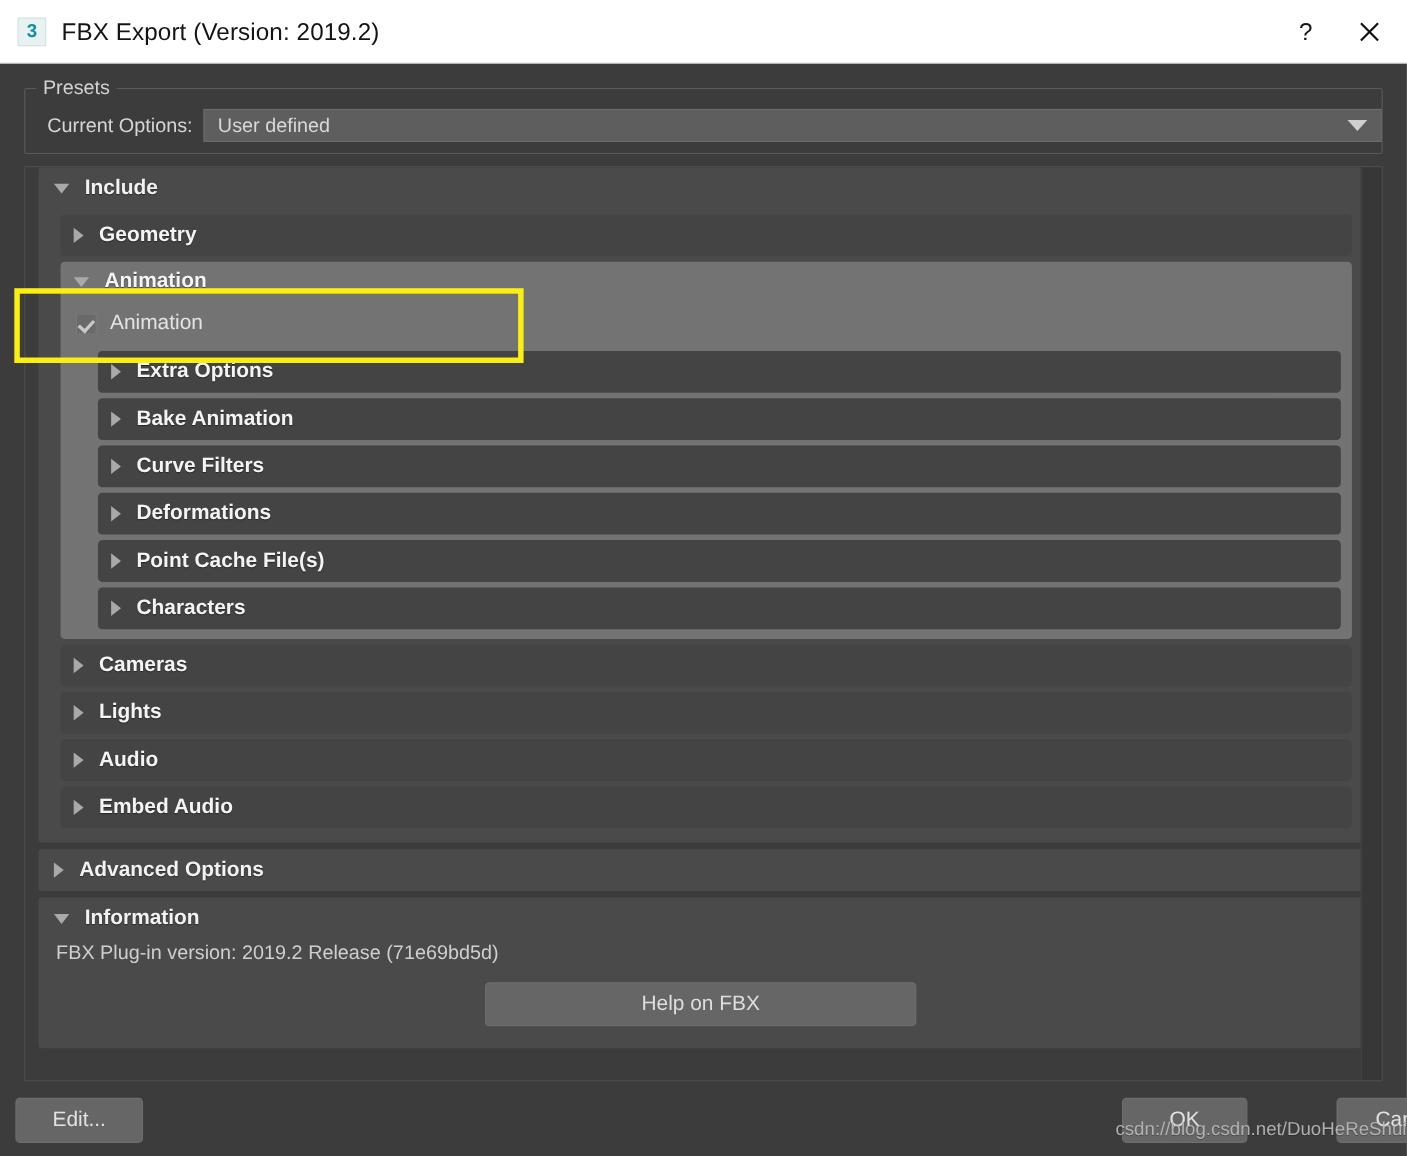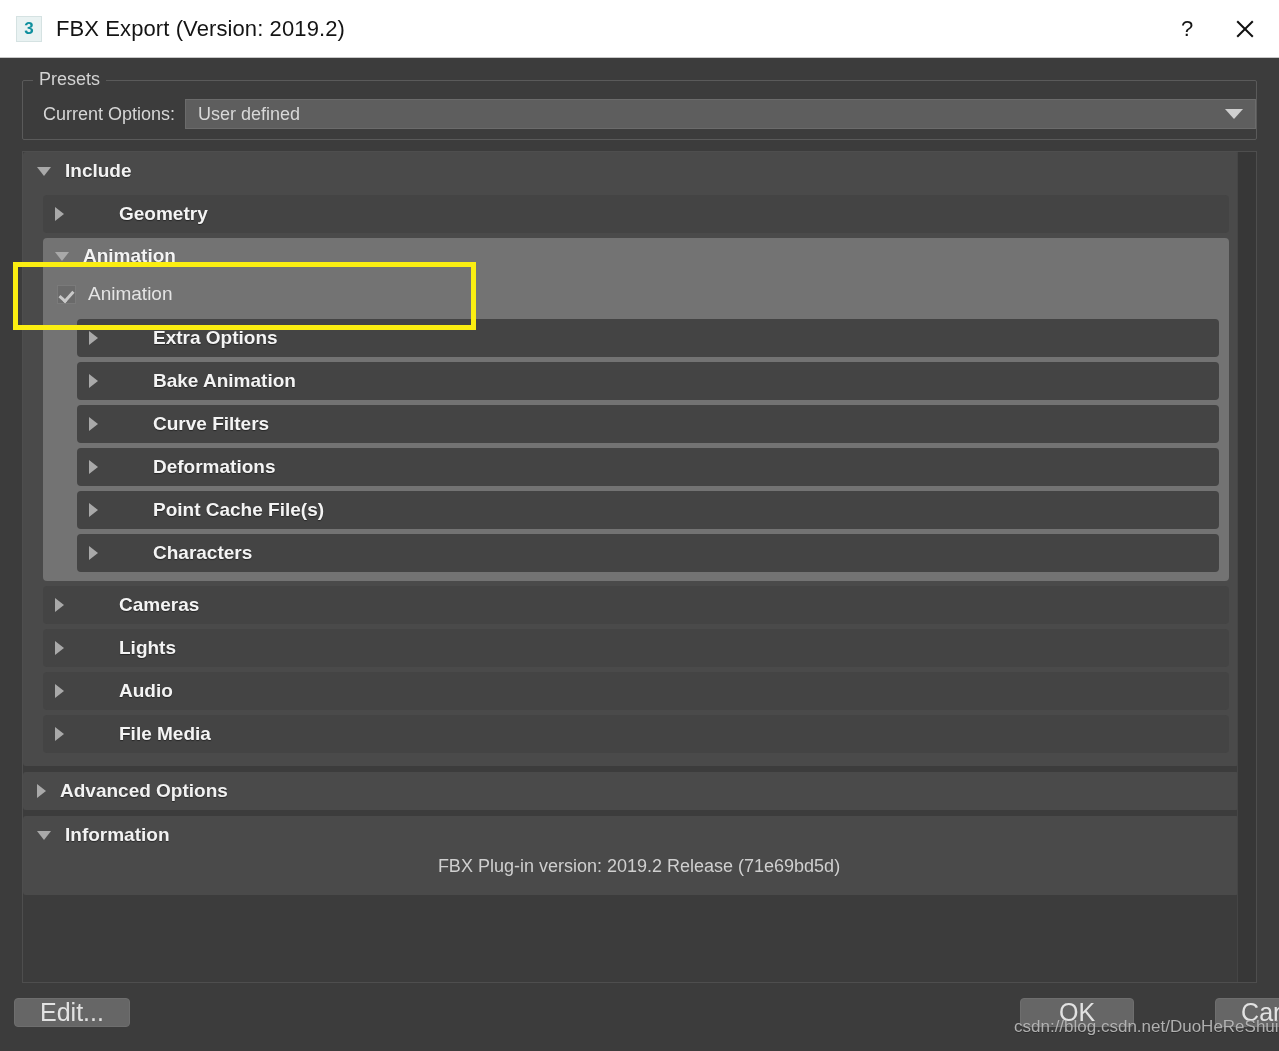--- a/index.html
+++ b/index.html
@@ -164,23 +164,22 @@
     width: 19px; height: 100%;
     background: #373737;
     border-left: 1px solid #454545;
     box-sizing: border-box;
   }
 
   
   .panel {
     background: #4a4a4a;
     border-radius: 3px;
-    margin: 0 0 6px 0;
+    margin: 0 0 6px 12px;
     padding: 0 0 8px 0;
-    text-align: center;
   }
   .panel.flat { padding-bottom: 0; }
 
   .grp-header {
     display: flex;
     align-items: center;
     height: 38px;
     padding-left: 14px;
     cursor: default;
     user-select: none;
@@ -210,21 +209,20 @@
 
   .row {
     background: #444444;
     border-radius: 4px;
     height: 38px;
     display: flex;
     align-items: center;
     margin: 5px 10px 5px 20px;
     padding-left: 12px;
     user-select: none;
-    gap: 41px;
   }
   .row .rtitle {
     color: #f4f4f4;
     font-size: 19px;
     font-weight: bold;
     margin-left: 14px;
     text-shadow: 0 1px 1px rgba(0,0,0,.45);
   }
   .row.deep { margin-left: 34px; }
 
@@ -304,27 +302,27 @@
 
   
   .bottom-bar {
     position: absolute;
     left: 0; top: 926px;
     width: 1279px;
     height: 67px;
   }
   .btn {
     position: absolute;
-    height: 29px;
+    height: 41px;
     background: #666666;
     border: 1px solid #6e6e6e;
     border-radius: 4px;
     box-sizing: border-box;
     color: #e2e2e2;
-    font-size: 25px;
+    font-size: 19px;
     display: flex;
     align-items: center;
     justify-content: center;
     cursor: default;
   }
   .btn-edit   { left: 14px;  top: 14px; width: 116px; }
   .btn-ok     { left: 1020px; top: 14px; width: 114px; }
   .btn-cancel { left: 1215px; top: 14px; width: 130px; }
 
   
@@ -435,37 +433,40 @@
         <div class="row">
           <span class="tri right"></span>
           <span class="rtitle">Lights</span>
         </div>
         <div class="row">
           <span class="tri right"></span>
           <span class="rtitle">Audio</span>
         </div>
         <div class="row">
           <span class="tri right"></span>
-          <span class="rtitle">File Media</span>
+          <span class="rtitle">Embed Audio</span>
         </div>
       </div>
 
       <div class="panel flat">
         <div class="grp-header">
           <span class="tri right"></span>
           <span class="gtitle">Advanced Options</span>
         </div>
       </div>
 
       <div class="panel">
         <div class="grp-header">
           <span class="tri down"></span>
           <span class="gtitle">Information</span>
         </div>
         <div class="info-text">FBX Plug-in version: 2019.2 Release (71e69bd5d)</div>
+        <div class="help-btn-wrap">
+          <div class="help-btn">Help on FBX</div>
+        </div>
       </div>
 
     </div>
     <div class="scroll-gutter"></div>
   </div>
 
   <div class="bottom-bar">
     <div class="btn btn-edit">Edit...</div>
     <div class="btn btn-ok">OK</div>
     <div class="btn btn-cancel">Cancel</div>

